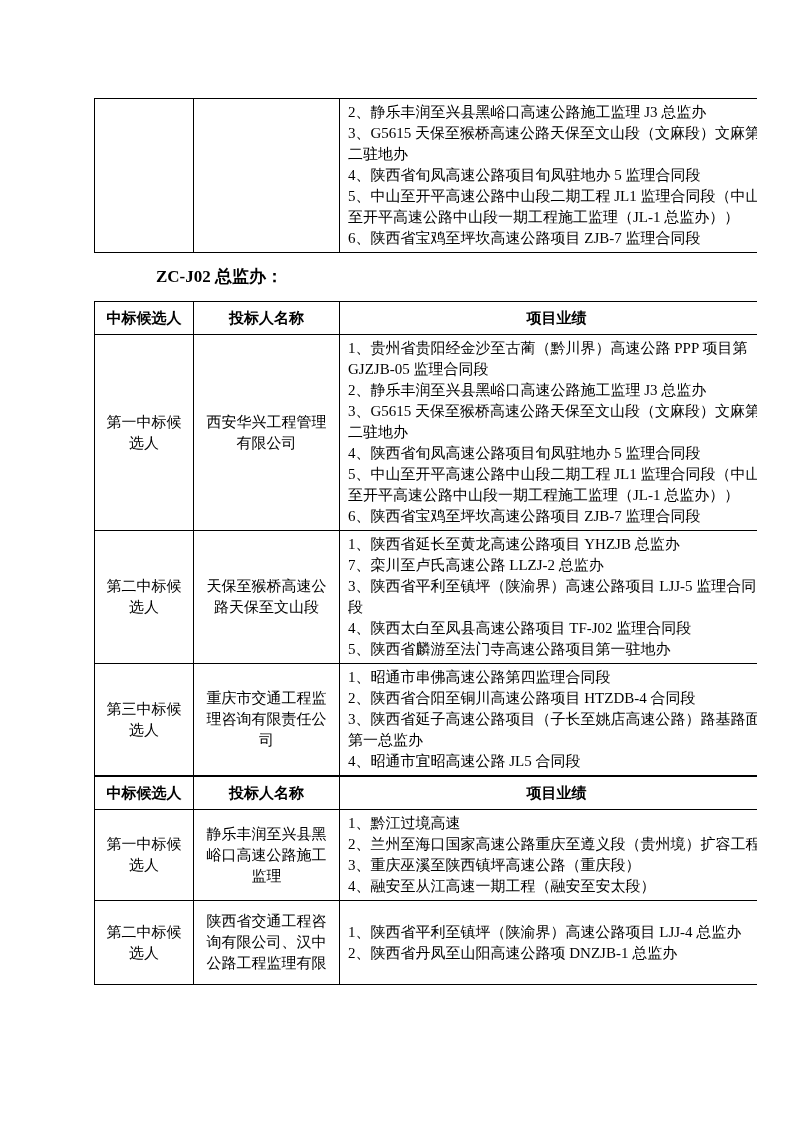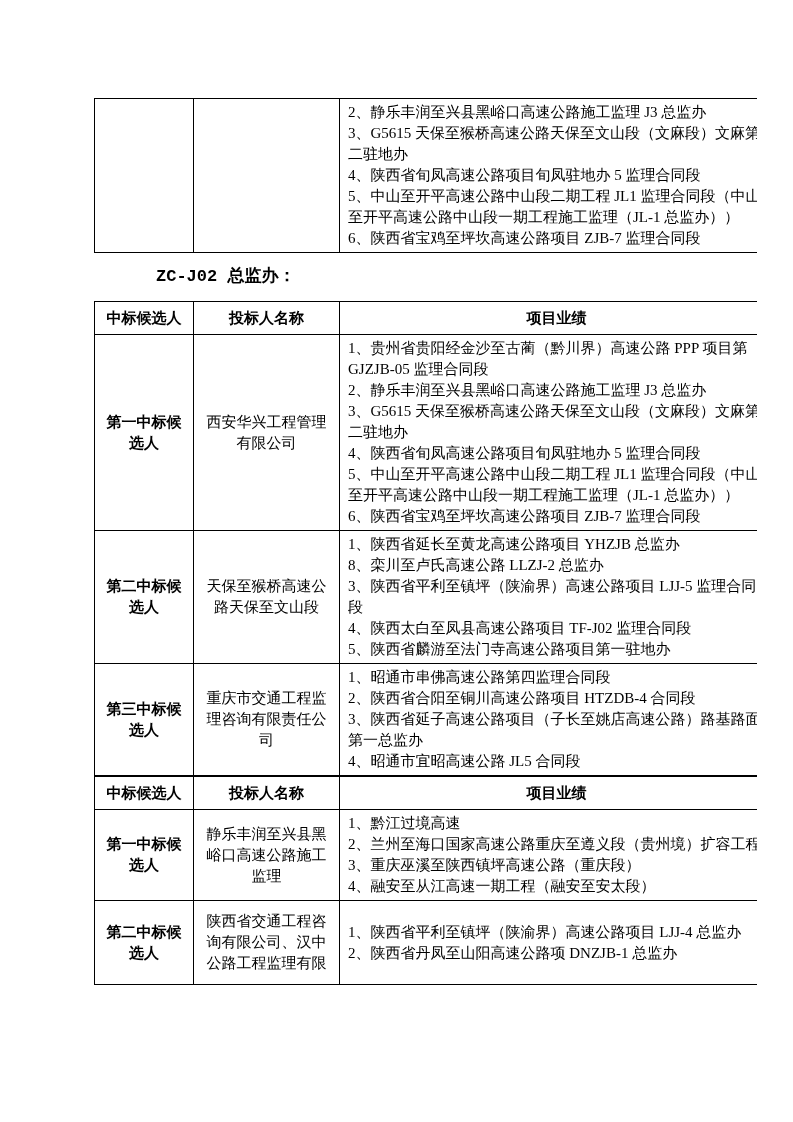--- a/index.html
+++ b/index.html
@@ -32,41 +32,40 @@
     font-weight: bold;
     font-size: 15px;
     text-align: center;
     padding: 7px 6px;
     line-height: 18px;
   }
   td.c-candidate {
     text-align: center;
     padding: 12px 6px;
     line-height: 21px;
-    font-weight: bold;
   }
   td.c-bidder {
     text-align: center;
     padding: 10px 11px;
     line-height: 21px;
   }
   td.c-ach {
     text-align: left;
     vertical-align: top;
     padding: 3px 6px 3px 8px;
     line-height: 21px;
     white-space: pre-wrap;
     word-break: break-word;
   }
   h2.section-heading {
     font-size: 17px;
     font-weight: bold;
     line-height: 24px;
     margin: 12px 0 12px 62px;
-    font-family: Liberation Mono, monospace;
+    font-family: Liberation Serif, serif;
   }
 </style>
 </head>
 <body>
 
 <div class="page">
 
   <table class="doc-table">
     <colgroup>
       <col class="col-candidate">
@@ -107,21 +106,21 @@
 2、静乐丰润至兴县黑峪口高速公路施工监理 J3 总监办
 3、G5615 天保至猴桥高速公路天保至文山段（文麻段）文麻第二驻地办
 4、陕西省旬凤高速公路项目旬凤驻地办 5 监理合同段
 5、中山至开平高速公路中山段二期工程 JL1 监理合同段（中山至开平高速公路中山段一期工程施工监理（JL-1 总监办））
 6、陕西省宝鸡至坪坎高速公路项目 ZJB-7 监理合同段</td>
       </tr>
       <tr>
         <td class="c-candidate">第二中标候选人</td>
         <td class="c-bidder">天保至猴桥高速公路天保至文山段</td>
         <td class="c-ach">1、陕西省延长至黄龙高速公路项目 YHZJB 总监办
-8、栾川至卢氏高速公路 LLZJ-2 总监办
+7、栾川至卢氏高速公路 LLZJ-2 总监办
 3、陕西省平利至镇坪（陕渝界）高速公路项目 LJJ-5 监理合同段
 4、陕西太白至凤县高速公路项目 TF-J02 监理合同段
 5、陕西省麟游至法门寺高速公路项目第一驻地办</td>
       </tr>
       <tr>
         <td class="c-candidate">第三中标候选人</td>
         <td class="c-bidder">重庆市交通工程监理咨询有限责任公司</td>
         <td class="c-ach">1、昭通市串佛高速公路第四监理合同段
 2、陕西省合阳至铜川高速公路项目 HTZDB-4 合同段
 3、陕西省延子高速公路项目（子长至姚店高速公路）路基路面第一总监办

